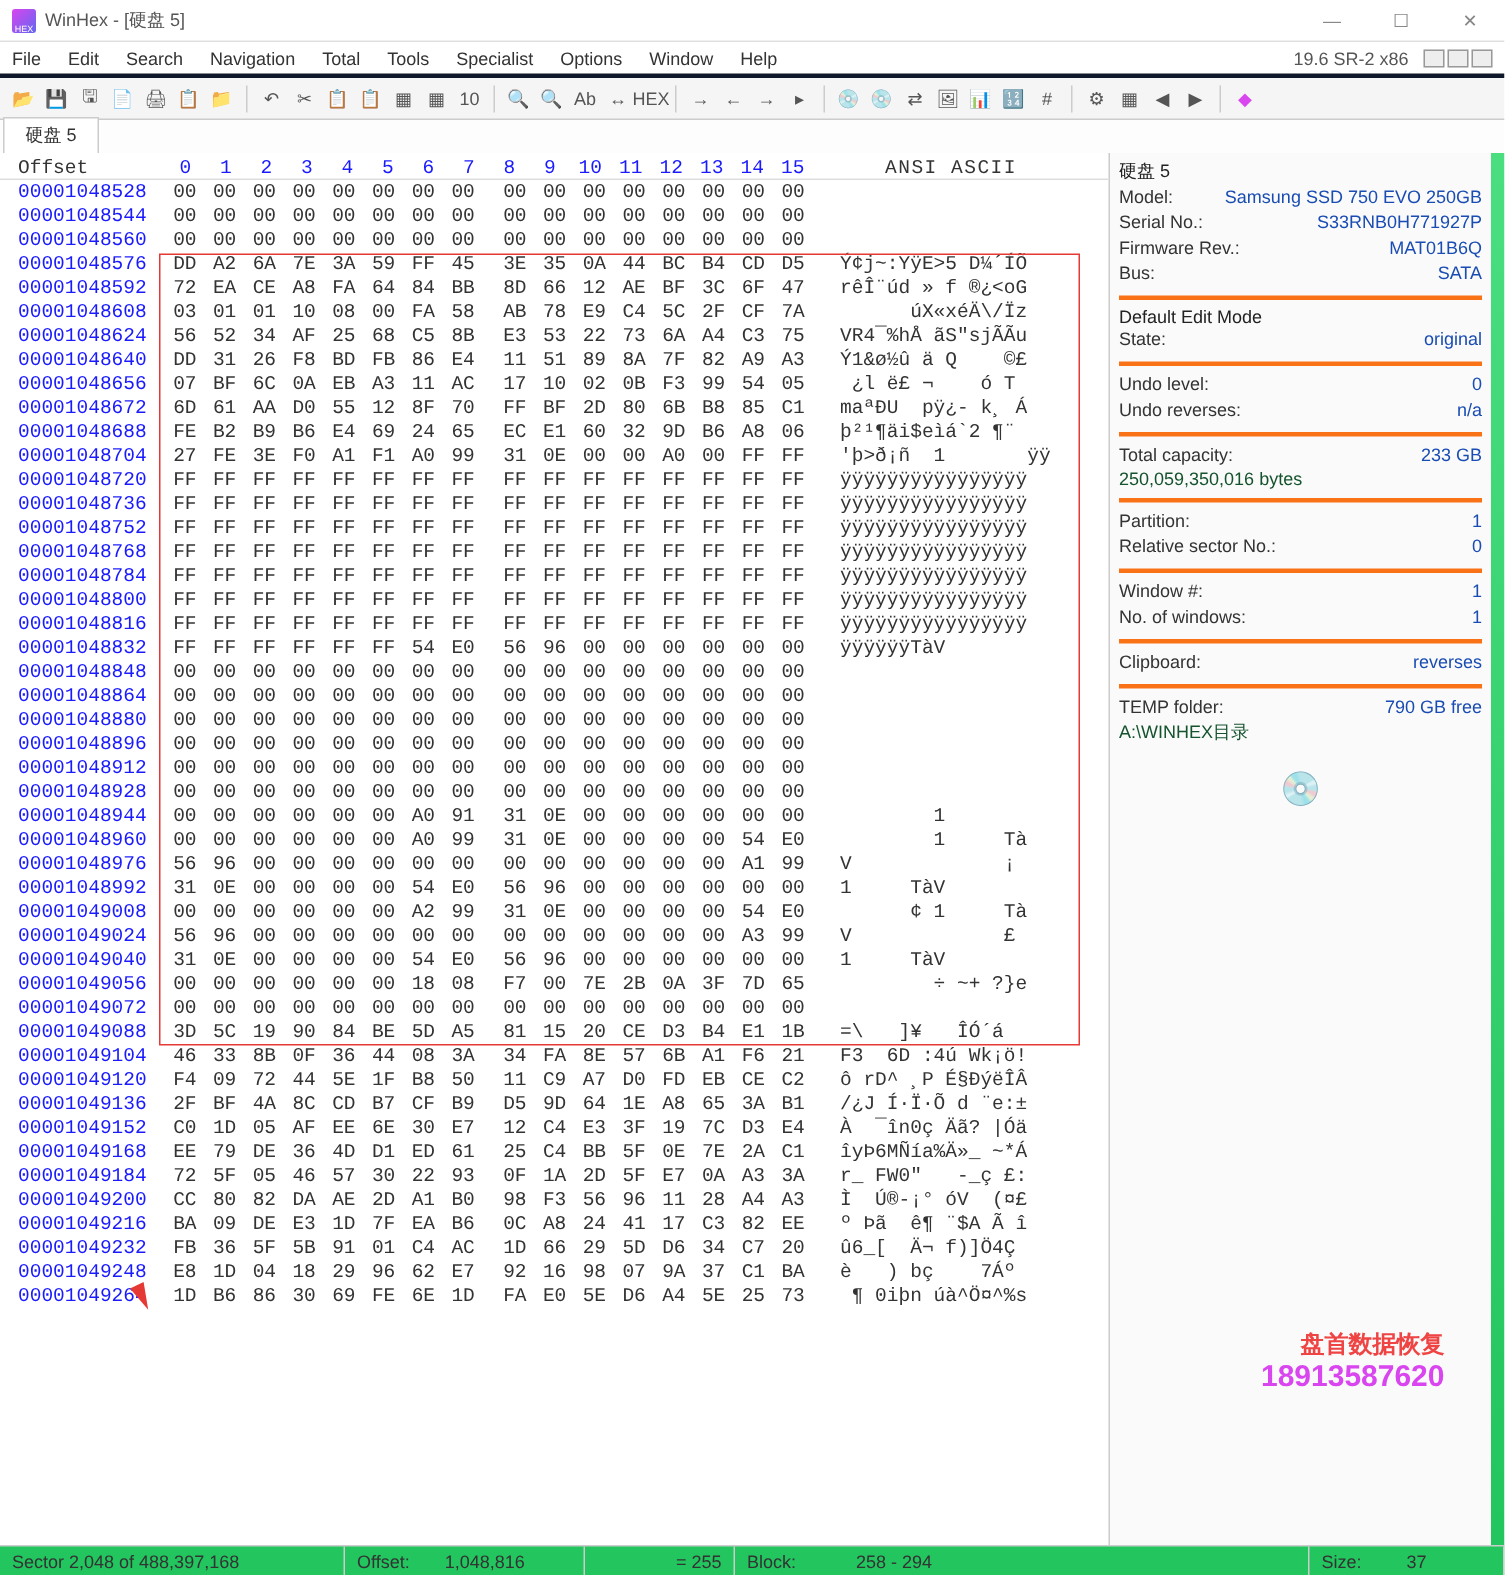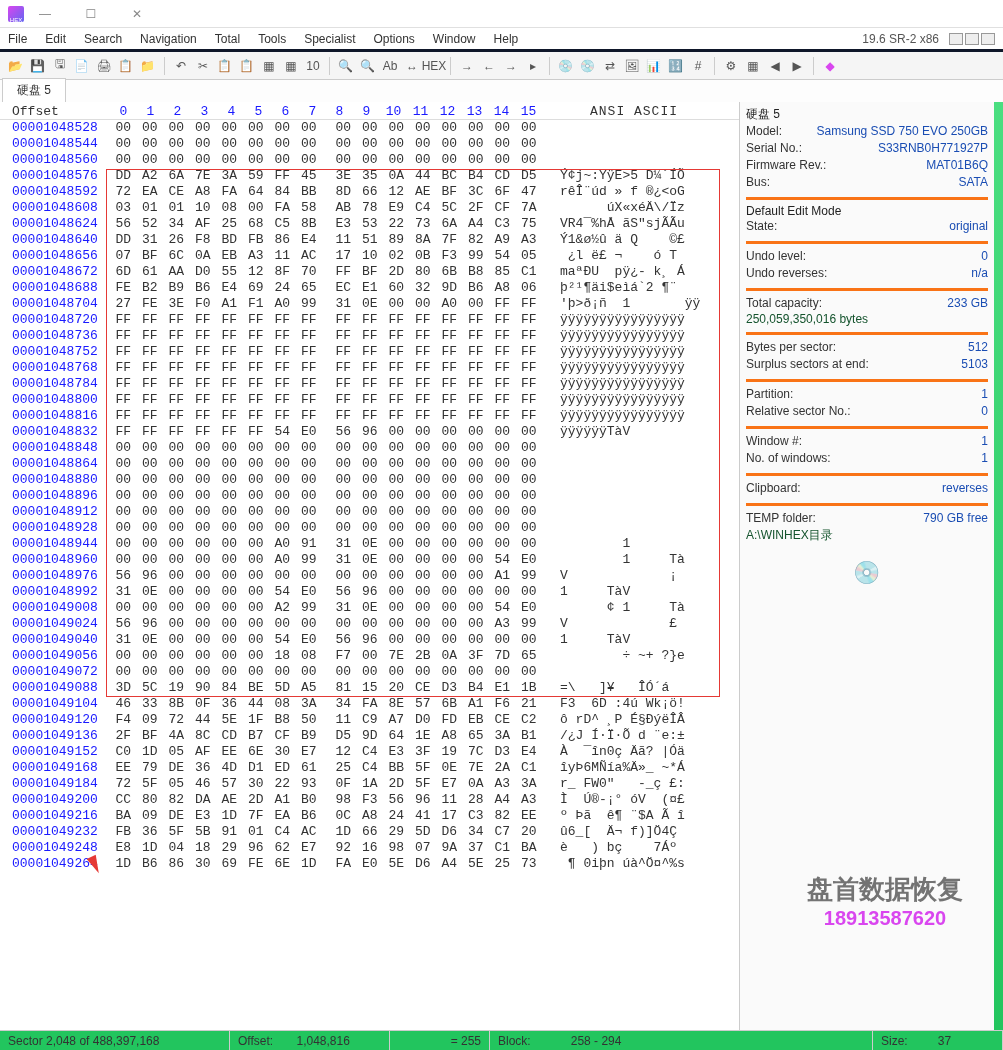--- a/index.html
+++ b/index.html
@@ -40,32 +40,33 @@
 .infopanel { width: 255px; border-left: 1px solid #ccc; background: #fafafa; font-size: 12px; overflow-y: auto; padding: 4px 6px; }
 .infopanel .section { margin-bottom: 6px; border-top: 3px solid #f97316; padding-top: 4px; }
 .infopanel .section:first-child { border-top: none; padding-top: 0; }
 .infopanel .row { display: flex; justify-content: space-between; line-height: 17px; }
 .infopanel .label { color: #333; }
 .infopanel .value { color: #1a4db3; }
 .infopanel .title2 { color: #222; font-weight: 400; }
 .infopanel .sub { text-align: left; color: #14532d; }
 .diskicon { text-align: center; margin: 16px 0 40px; font-size: 22px; color: #aaa; }
 .watermark { position: absolute; right: 40px; bottom: 120px; text-align: center; }
-.watermark .cn { color: #737373; font-size: 26px; font-weight: 700; }
+.watermark .cn { color: #ef4444; font-size: 16px; font-weight: 700; text-align: right; }
 .watermark .ph { color: #d946ef; font-size: 20px; font-weight: 700; }
 .greenbar { width: 9px; background: linear-gradient(#4ade80,#22c55e); }
 .statusbar { height: 20px; display: flex; align-items: center; border-top: 1px solid #ccc; background: #22c55e; font-size: 12px; }
 .statusbar .cell { padding: 0 8px; border-right: 1px solid #ccc; height: 100%; display: flex; align-items: center; }
 .statusbar .cell.wide { flex: 1; }
 </style>
 </head>
 <body>
 
 <div class="titlebar">
   <div class="icon"></div>
+  <div class="title">WinHex - [硬盘 5]</div>
   <div class="winbtns">
     <span>—</span>
     <span>☐</span>
     <span>✕</span>
   </div>
 </div>
 
 <div class="menubar">
   <span class="menu">File</span>
   <span class="menu">Edit</span>
@@ -249,30 +250,20 @@
     </div>
     <div class="section">
       <div class="row">
           <span class="label">Total capacity:</span>
           <span class="value">233 GB</span>
         </div>
       <div class="sub">250,059,350,016 bytes</div>
     </div>
     <div class="section">
       <div class="row">
-          <span class="label">Bytes per sector:</span>
-          <span class="value">512</span>
-        </div>
-      <div class="row">
-          <span class="label">Surplus sectors at end:</span>
-          <span class="value">5103</span>
-        </div>
-    </div>
-    <div class="section">
-      <div class="row">
           <span class="label">Partition:</span>
           <span class="value">1</span>
         </div>
       <div class="row">
           <span class="label">Relative sector No.:</span>
           <span class="value">0</span>
         </div>
     </div>
     <div class="section">
       <div class="row">

